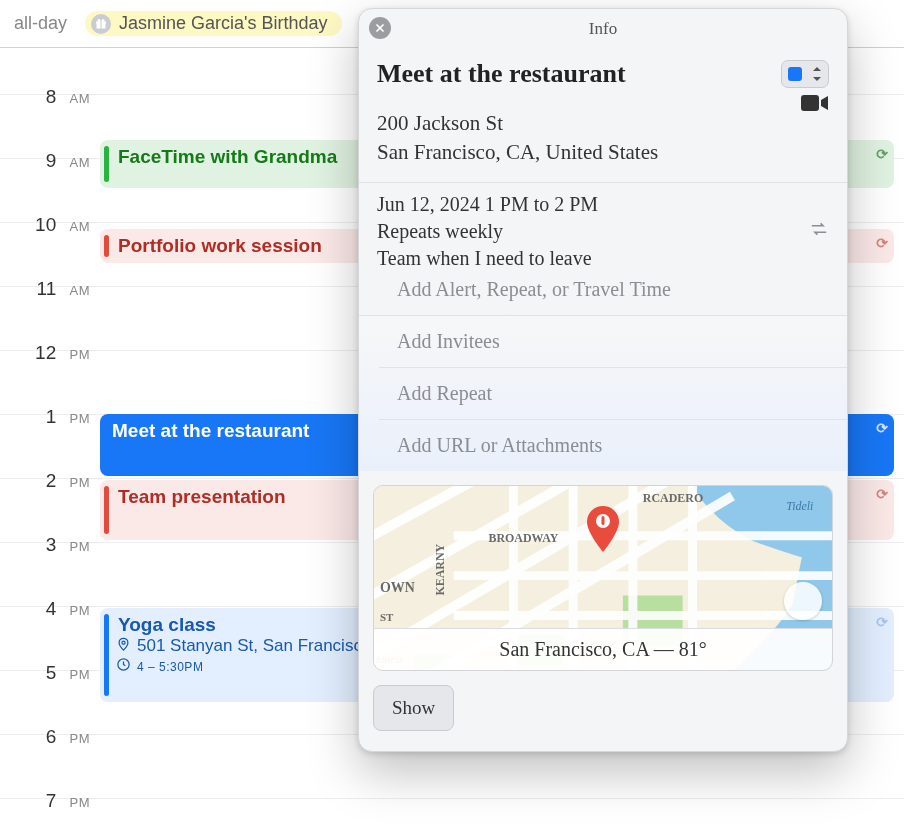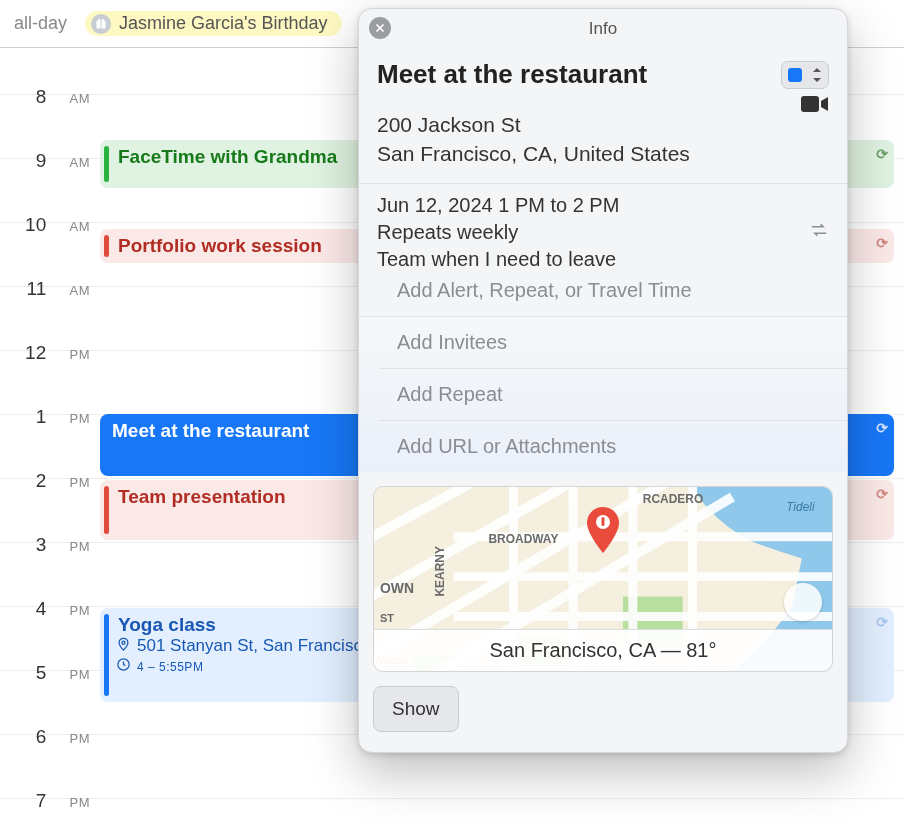--- a/index.html
+++ b/index.html
@@ -4,39 +4,39 @@
 <style>
   * { box-sizing: border-box; margin: 0; padding: 0; }
   html, body { width: 904px; height: 834px; font-family: -apple-system, "Helvetica Neue", Helvetica, Arial, sans-serif; background: #ffffff; color: #333; overflow: hidden; }
   .calendar-bg { position: absolute; left: 0; top: 0; width: 904px; height: 604px; background: #ffffff; }
   .allday-row { position: absolute; left: 0; top: 0; width: 904px; height: 48px; display: flex; align-items: center; border-bottom: 1px solid #d0d0d0; padding-left: 14px; }
   .allday-label { color: #888; font-size: 18px; margin-right: 18px; }
   .allday-chip { display: inline-flex; align-items: center; background: #fef9c3; border-radius: 14px; padding: 2px 14px 2px 6px; font-size: 18px; color: #555; }
   .allday-chip .gift-icon { width: 20px; height: 20px; border-radius: 50%; background: #c9cdd3; margin-right: 8px; display: flex; align-items: center; justify-content: center; font-size: 12px; color: #fff; }
   .hour-row { position: absolute; left: 0; width: 904px; height: 64px; border-top: 1px solid #eee; }
   .hour-label { position: absolute; left: 0; width: 90px; text-align: right; color: #333; font-size: 19px; }
-  .hour-label .ampm { font-size: 13px; color: #888; margin-left: 18px; letter-spacing: 0.5px; }
+  .hour-label .ampm { font-size: 13px; color: #888; margin-left: 8px; letter-spacing: 0.5px; }
   .event { position: absolute; left: 100px; right: 10px; border-radius: 8px; padding: 6px 10px 6px 12px; font-size: 19px; font-weight: 600; overflow: hidden; }
   .event .bar { position: absolute; left: 4px; top: 6px; bottom: 6px; width: 5px; border-radius: 3px; }
   .event .title { margin-left: 6px; white-space: nowrap; }
   .event.green { background: #e0f2e1; color: #167a1a; }
   .event.green .bar { background: #2ab33e; }
   .event.redlight { background: #fbe9e8; color: #b12d24; }
   .event.redlight .bar { background: #e14b3e; }
   .event.blue-sel { background: #1877f6; color: #fff; }
   .event.blue { background: #e3efff; color: #1858b3; }
   .event.blue .bar { background: #1877f6; }
   .event .sub { font-size: 17px; font-weight: 500; display: flex; align-items: center; gap: 6px; margin-left:4px; }
   .event .sub .micon { font-size: 14px; }
   .repeat-badge { position: absolute; right: 6px; top: 6px; color: #6aa06a; font-size: 14px; }
   .event.redlight .repeat-badge { color: #d08880; }
   .event.blue .repeat-badge, .event.blue-sel .repeat-badge { color: #a9c6ef; }
 
   
-  .popover { position: absolute; left: 358px; top: 8px; width: 490px; background: #f4f5f6; border: 1px solid #d5d7da; border-radius: 14px; box-shadow: 0 20px 50px rgba(0,0,0,0.25), 0 2px 6px rgba(0,0,0,0.15); overflow: hidden; }
+  .popover { position: absolute; left: 358px; top: 8px; width: 490px; background: #f4f5f6; border: 1px solid #d5d7da; border-radius: 14px; box-shadow: 0 20px 50px rgba(0,0,0,0.25), 0 2px 6px rgba(0,0,0,0.15); overflow: hidden; font-family: Liberation Serif, serif; }
   .popover-header { position: relative; height: 40px; display: flex; align-items: center; justify-content: center; font-size: 17px; color: #555; }
   .close-btn { position: absolute; left: 10px; top: 8px; width: 22px; height: 22px; border-radius: 50%; background: #9b9da0; color: #fff; display: flex; align-items: center; justify-content: center; font-size: 14px; cursor: pointer; }
   .popover-section { padding: 10px 18px 14px 18px; border-bottom: 1px solid #e0e2e4; }
   .ev-title-row { display: flex; align-items: center; justify-content: space-between; }
   .ev-title { font-size: 26px; font-weight: 700; color: #222; }
   .color-select { width: 48px; height: 28px; background: #e5e7ea; border: 1px solid #c9cbce; border-radius: 7px; display: flex; align-items: center; justify-content: space-between; padding: 0 6px; cursor: pointer; }
   .color-swatch { width: 14px; height: 14px; background: #1877f6; border-radius: 3px; }
   .caret-stack svg { display:block; }
   .loc-lines { font-size: 21px; color: #333; line-height: 1.4; margin-top: 20px; }
   .video-icon { float: right; font-size: 22px; color: #333; margin-top: 4px; }
@@ -144,21 +144,21 @@
       </span>
       <span>501 Stanyan St, San Francisco</span>
     </div>
     <div class="sub">
       <span class="micon">
         <svg width="15" height="15" viewBox="0 0 24 24" fill="none" stroke="#1858b3" stroke-width="2">
             <circle cx="12" cy="12" r="9"></circle>
             <path d="M12 7v5l3 2"></path>
           </svg>
       </span>
-      <span class="smcaps">4 – 5:55PM</span>
+      <span class="smcaps">4 – 5:30PM</span>
     </div>
   </div>
 
   <div class="popover">
     <div class="popover-header">
       <div class="close-btn">
         <svg width="12" height="12" viewBox="0 0 24 24" stroke="#fff" stroke-width="3.5" fill="none">
             <path d="M5 5l14 14M19 5L5 19"></path>
           </svg>
       </div>

